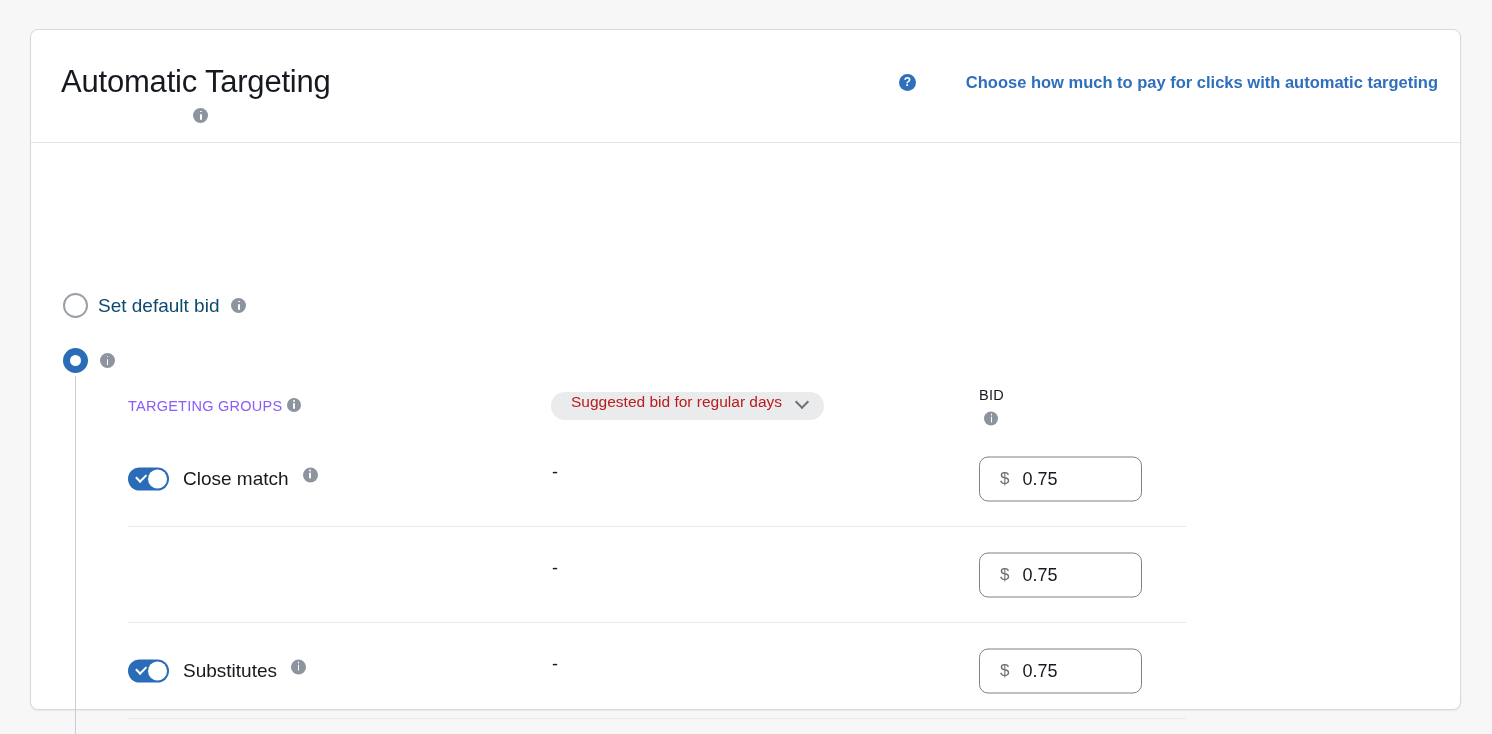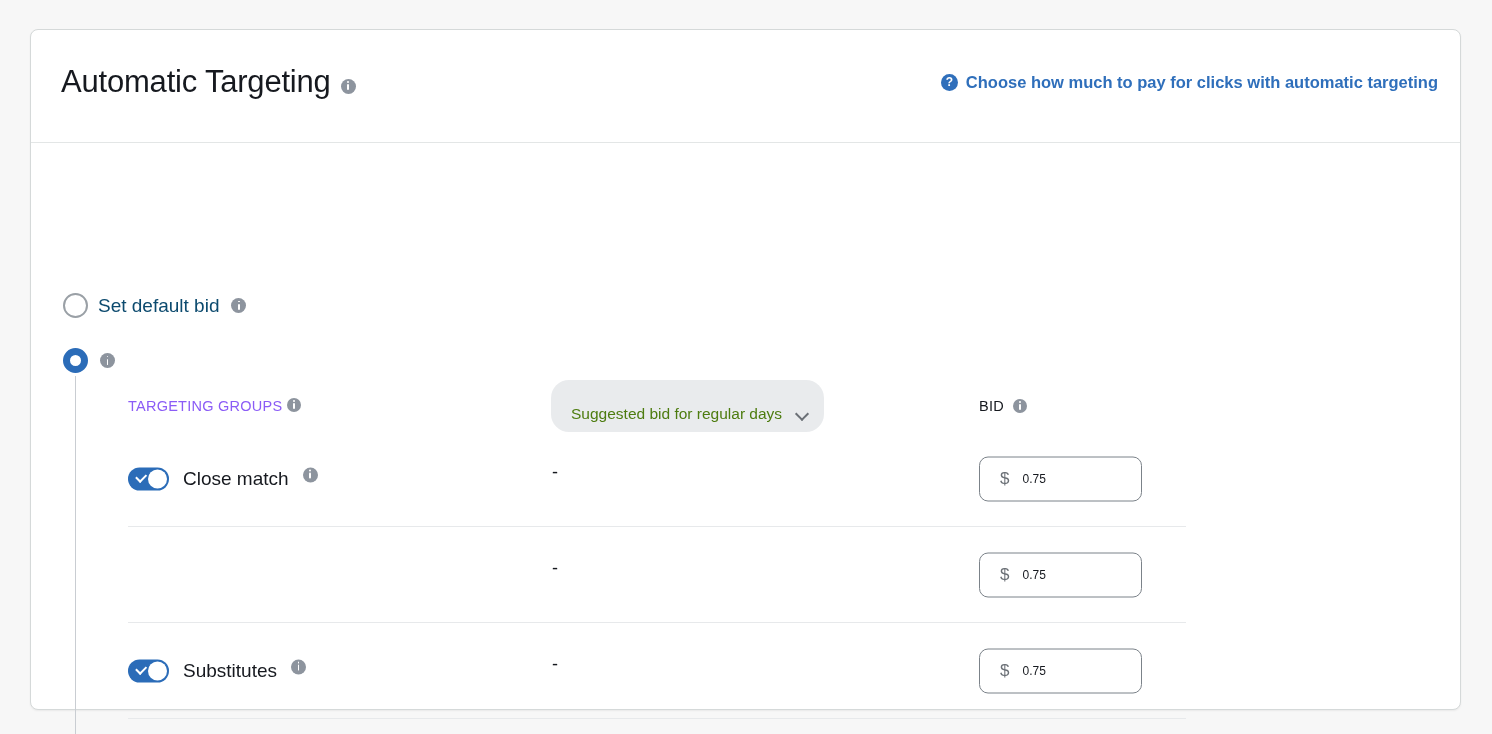--- a/index.html
+++ b/index.html
@@ -41,35 +41,36 @@
     top: 34px;
     font-size: 31px;
     font-weight: 400;
     color: #16191f;
     letter-spacing: -0.2px;
     white-space: nowrap;
   }
   .title-row {
     display: flex;
     align-items: center;
+    flex-direction: column;
   }
   .header-link {
     position: absolute;
     right: 22px;
     top: 43px;
     display: flex;
     align-items: center;
     gap: 8px;
     font-size: 16.5px;
     font-weight: 700;
     color: #2f6fbb;
     cursor: pointer;
     white-space: nowrap;
   }
-  .header-link .link-text { text-decoration: none; }
+  .header-link .link-text { text-decoration: none; margin-left: 42px; }
 
   
   .info-icon {
     display: inline-block;
     width: 15px;
     height: 15px;
     border-radius: 50%;
     background: #8d949e;
     position: relative;
     flex: 0 0 auto;
@@ -188,23 +189,23 @@
   .col-pill {
     position: absolute;
     left: 423px;
     top: 25px;
     transform: translateY(-50%);
     display: flex;
     align-items: center;
     gap: 14px;
     background: #e9ebed;
     border-radius: 18px;
-    padding: 25px 16px 9px 20px;
+    padding: 1px 16px 9px 20px;
     font-size: 15.5px;
-    color: #4d7c0f;
+    color: #b91c1c;
     cursor: pointer;
     white-space: nowrap;
   }
   .chev {
     width: 12px;
     height: 12px;
     position: relative;
     flex: 0 0 auto;
   }
   .chev::after {
@@ -223,20 +224,21 @@
     left: 851px;
     top: 25px;
     transform: translateY(-50%);
     display: flex;
     align-items: center;
     gap: 9px;
     font-size: 14.5px;
     letter-spacing: 0.25px;
     color: #16191f;
     white-space: nowrap;
+    flex-direction: column;
   }
 
   .row {
     position: relative;
     height: 95px;
     border-bottom: 1px solid #e7e9eb;
   }
   .row:last-child { border-bottom: none; }
 
   .row-left {
@@ -308,21 +310,21 @@
     align-items: center;
     cursor: text;
   }
   .bid-input .cur {
     margin-left: 20px;
     font-size: 17px;
     color: #6b7076;
   }
   .bid-input .val {
     margin-left: 13px;
-    font-size: 12px;
+    font-size: 18px;
     color: #16191f;
   }
 </style>
 </head>
 <body>
 
 <div class="card">
 
   <div class="card-header">
     <div class="page-title">

